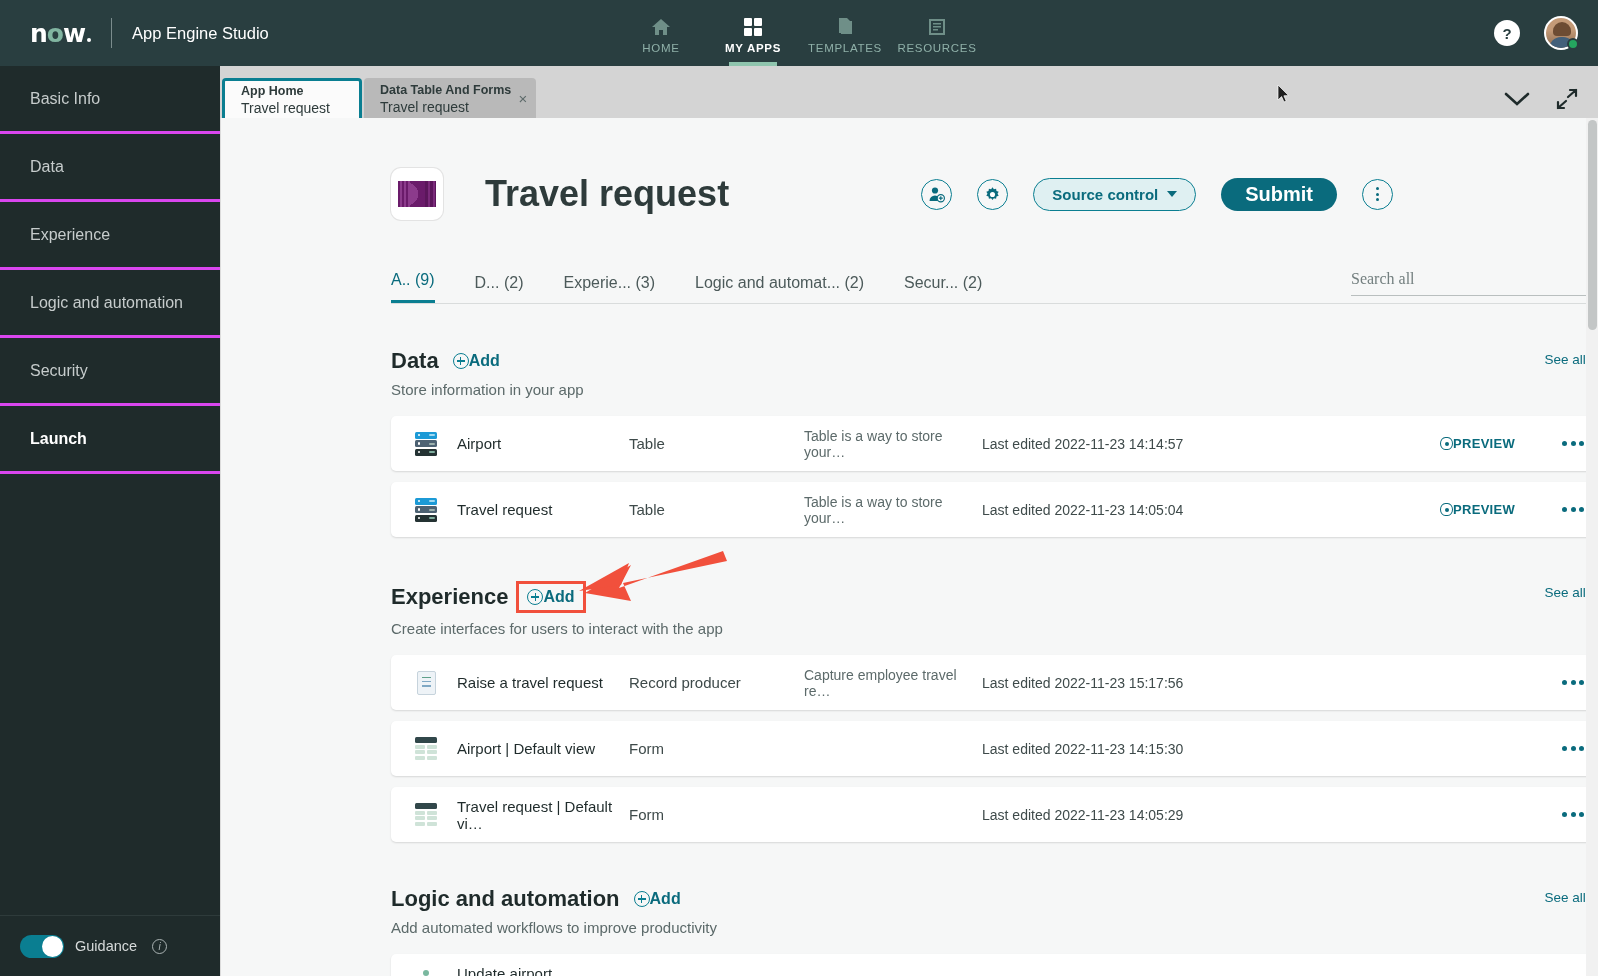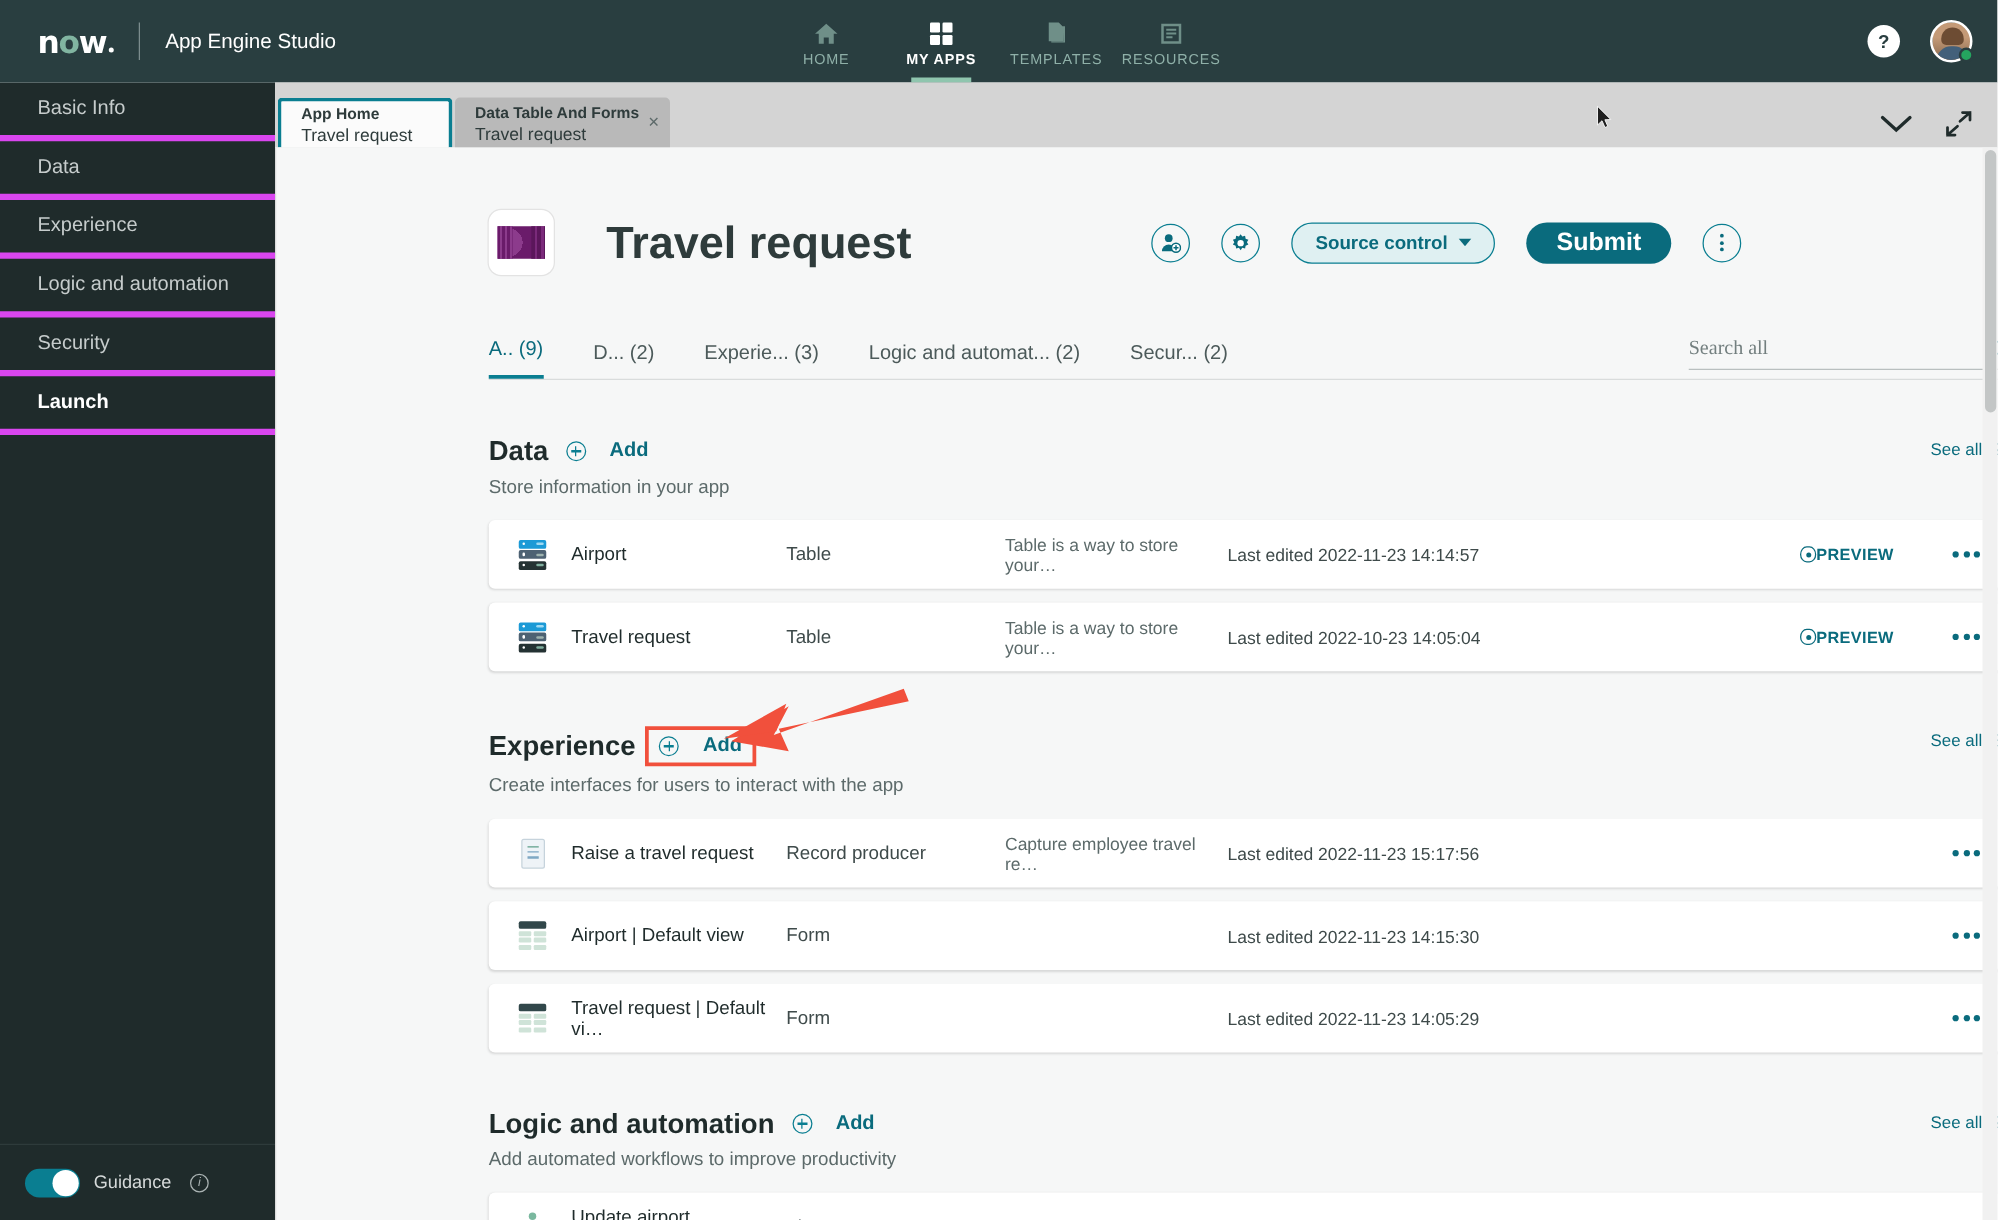--- a/index.html
+++ b/index.html
@@ -64,23 +64,23 @@
 
   
   .body { display:flex; height:910px; }
 
   
   .sidebar {
     width:220px; background:#1f2b2b; display:flex; flex-direction:column;
     flex:0 0 220px;
   }
   .side-item {
-    height:47px; display:flex; align-items:center; padding-left:30px;
+    height:68px; display:flex; align-items:center; padding-left:30px;
     color:#c6cccc; font-size:16px; cursor:pointer;
-    border-bottom:5px solid #d946ef;
+    border-bottom:3px solid #d946ef;
   }
   .side-item.active { color:#fff; font-weight:bold; }
   .side-spacer { flex:1; }
   .guidance {
     height:61px; display:flex; align-items:center; padding-left:20px; gap:11px;
     border-top:1px solid #2e3b3b;
   }
   .toggle {
     width:44px;height:23px;border-radius:12px;background:#0a7e91;position:relative;
     cursor:pointer;flex:0 0 44px;
@@ -182,21 +182,21 @@
     border:none; background:transparent; outline:none; font-size:16px; color:#4c5a5a;
     width:100%; font-family:Liberation Serif, serif;
   }
   .search-inp::placeholder{color:#737f7f;}
 
   
   .section { margin-top:44px; width:1215px; position:relative; }
   .sec-head { display:flex; align-items:center; gap:14px; }
   .sec-title { font-size:22px; font-weight:bold; color:#1f2b2b; }
   .add-link {
-    display:flex;align-items:center;gap:19px;color:#0a6b7d;font-size:16px;
+    display:flex;align-items:center;gap:0;color:#0a6b7d;font-size:16px;
     font-weight:bold;cursor:pointer;justify-content:center;
   }
   .plus-circ{
     width:16px;height:16px;border:1.4px solid #0a7e91;border-radius:50%;
     position:relative;flex:0 0 16px;
   }
   .plus-circ::before,.plus-circ::after{
     content:"";position:absolute;background:#0a7e91;
   }
   .plus-circ::before{left:3px;right:3px;top:6.3px;height:1.4px;}
@@ -462,21 +462,21 @@
               <span class="row-icon">
                 <span class="db">
                     <span class="l1"></span>
                     <span class="l2"></span>
                     <span class="l3"></span>
                   </span>
               </span>
               <span class="r-name">Travel request</span>
               <span class="r-type">Table</span>
               <span class="r-desc">Table is a way to store your…</span>
-              <span class="r-edit">Last edited 2022-10-23 14:05:04</span>
+              <span class="r-edit">Last edited 2022-11-23 14:05:04</span>
               <span class="r-prev">
                 <span class="eye"></span>
                 <span>PREVIEW</span>
               </span>
               <span class="r-dots">
                   <i></i>
                   <i></i>
                   <i></i>
                 </span>
             </div>

